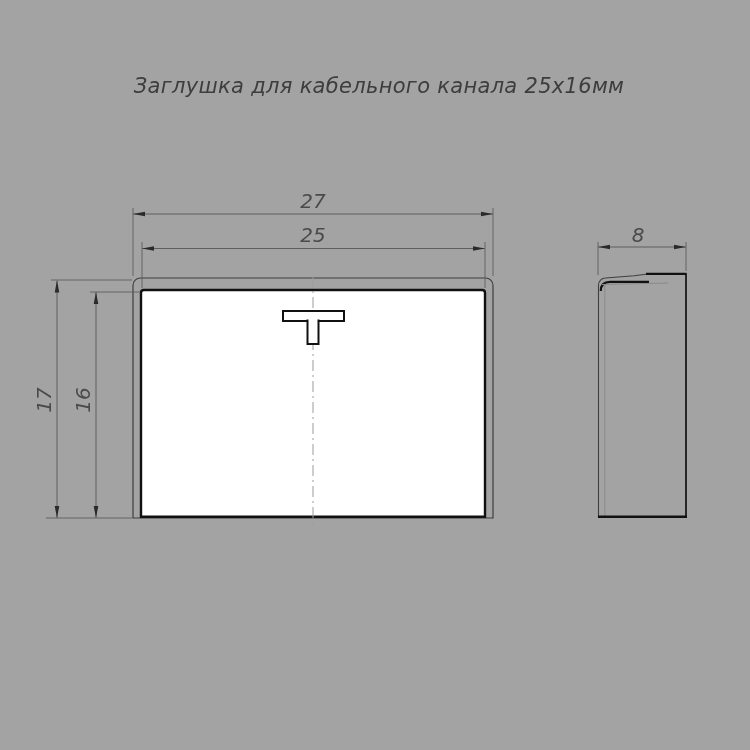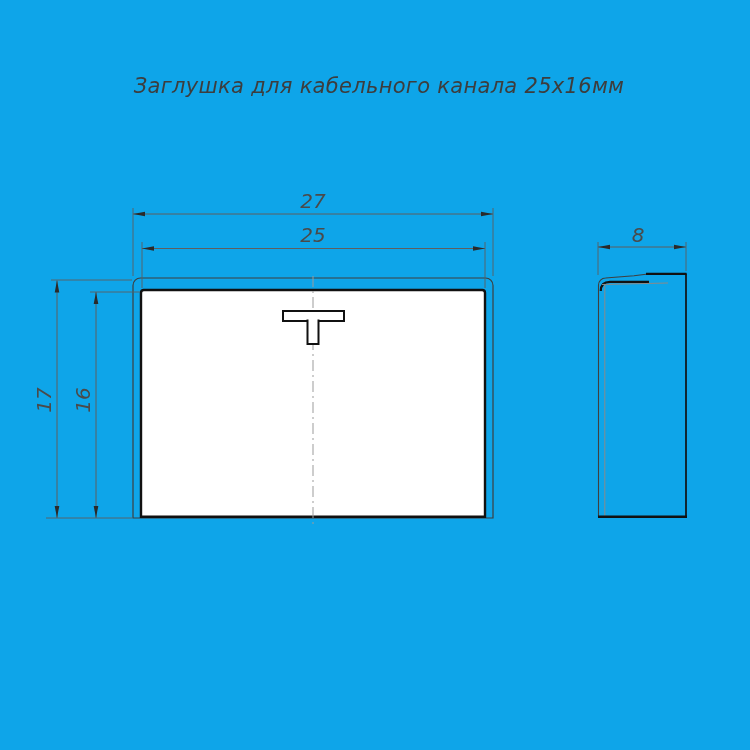--- a/index.html
+++ b/index.html
@@ -1,20 +1,20 @@
 <!DOCTYPE html>
 <html><head>
 <meta charset="utf-8">
 <style>
   html, body { margin: 0; padding: 0; background: #ffffff; }
   .canvas {
     position: relative;
     width: 750px;
     height: 750px;
-    background: #0ea5e9;
+    background: #a3a3a3;
     overflow: hidden;
     font-family: "DejaVu Sans", sans-serif;
   }
   svg { display: block; }
   .title-text {
     font-family: "DejaVu Sans", sans-serif;
     font-style: italic;
     font-size: 21px;
     letter-spacing: 0.3px;
   }

